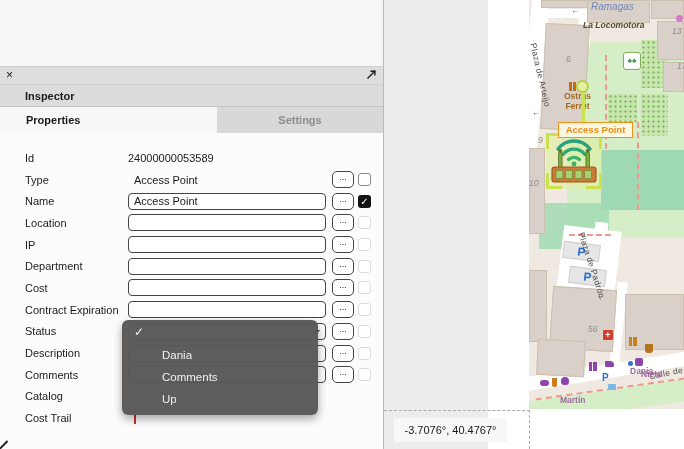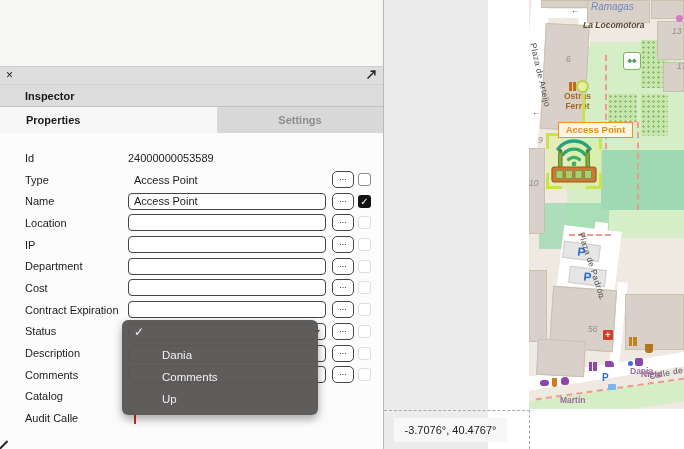--- a/index.html
+++ b/index.html
@@ -179,21 +179,21 @@
     <div class="row">
       <span class="lbl">Comments</span>
       <input class="field" value="" style="">
       <span class="more-btn">...</span>
       <span class="cb cb-disabled"></span>
     </div>
     <div class="row">
       <span class="lbl">Catalog</span>
     </div>
     <div class="row">
-      <span class="lbl">Audit Calle</span>
+      <span class="lbl">Cost Trail</span>
     </div>
   </div>
 </div>
 <div class="abs" id="corner-mark"></div>
 
 <div class="abs" id="status-menu">
   <div class="menu-check"><span>✓</span></div>
   <div class="menu-item">Dania</div>
   <div class="menu-item">Comments</div>
   <div class="menu-item">Up</div>

